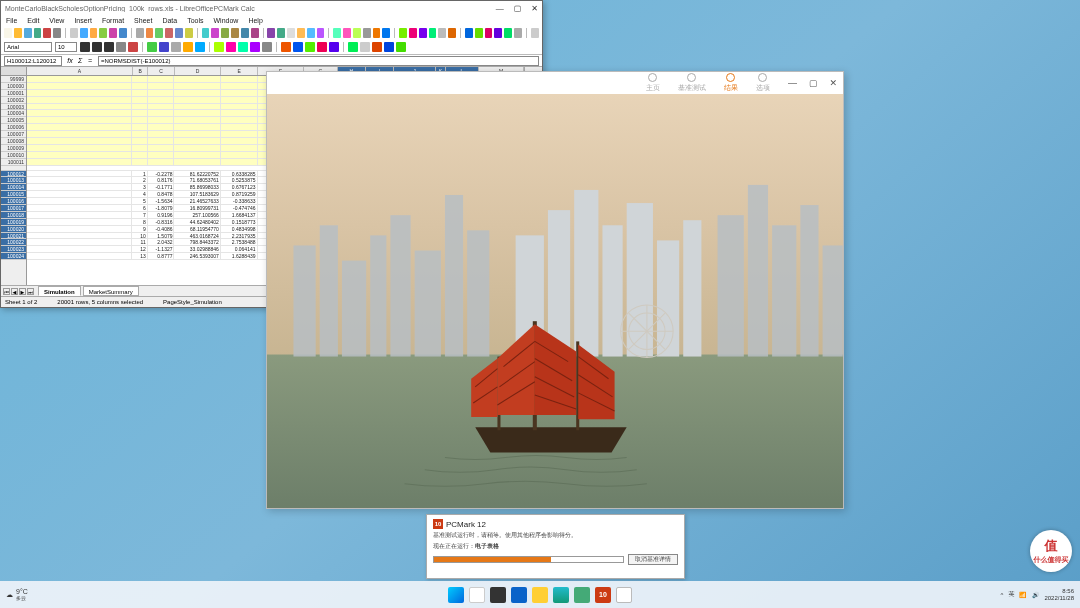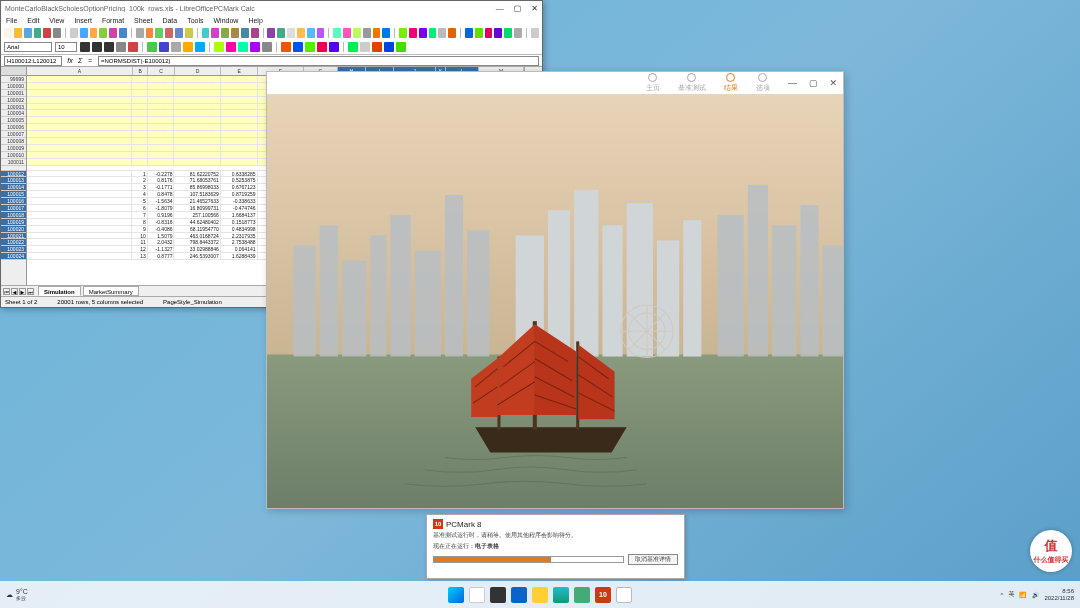--- a/index.html
+++ b/index.html
@@ -803,21 +803,21 @@
           <path d="M140 386 q40 5 80 0 q40 -5 80 0 q40 5 80 0" fill="none"></path>
         </g>
       </g>
     </svg>
   </div>
 </div>
 
 <div class="popup">
   <div class="hd">
     <div class="logo">10</div>
-    <span>PCMark 8</span>
+    <span>PCMark 12</span>
   </div>
   <div class="line">基准测试运行时，请稍等。使用其他程序会影响得分。</div>
   <div class="line">
     <span>现在正在运行：</span><b>电子表格</b>
   </div>
   <div class="prog-row">
     <div class="prog">
         <div class="fill"></div>
       </div>
     <div class="btn">

